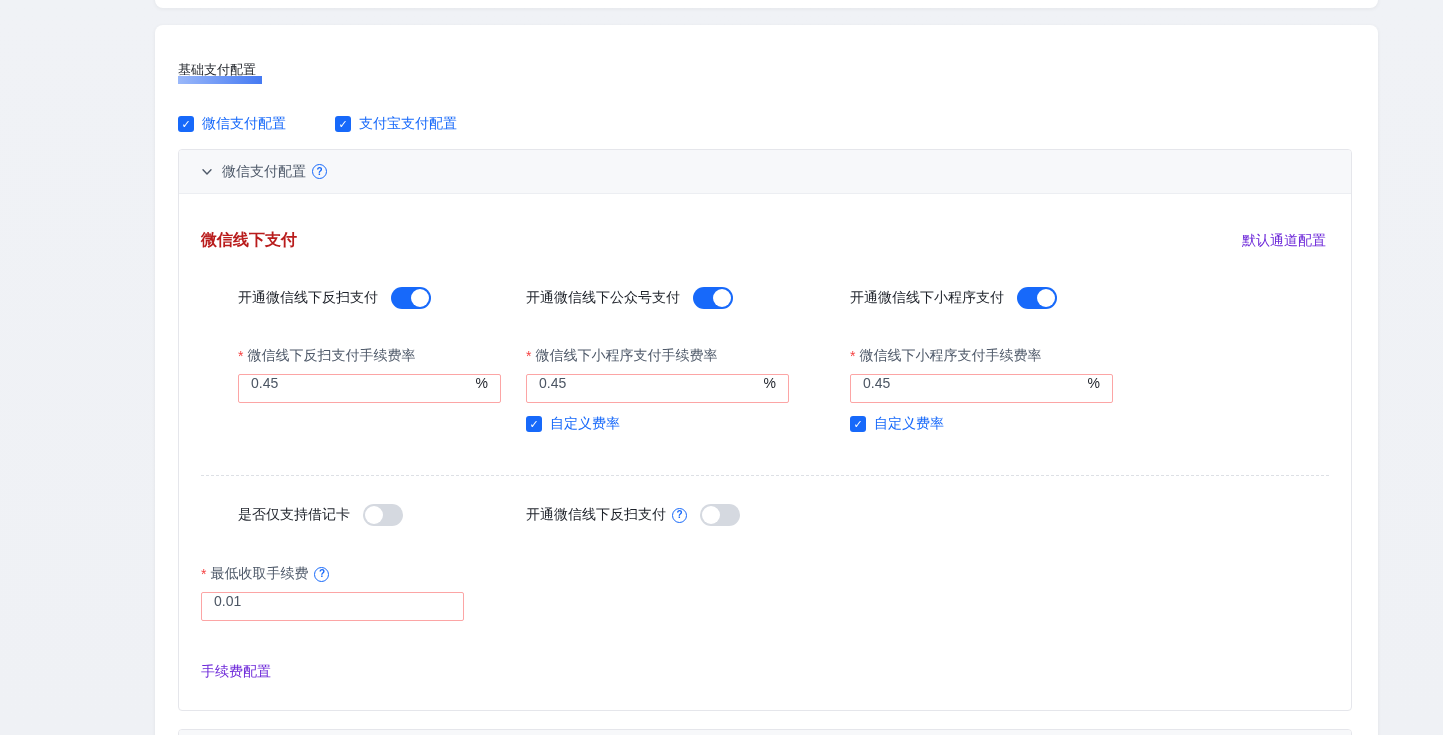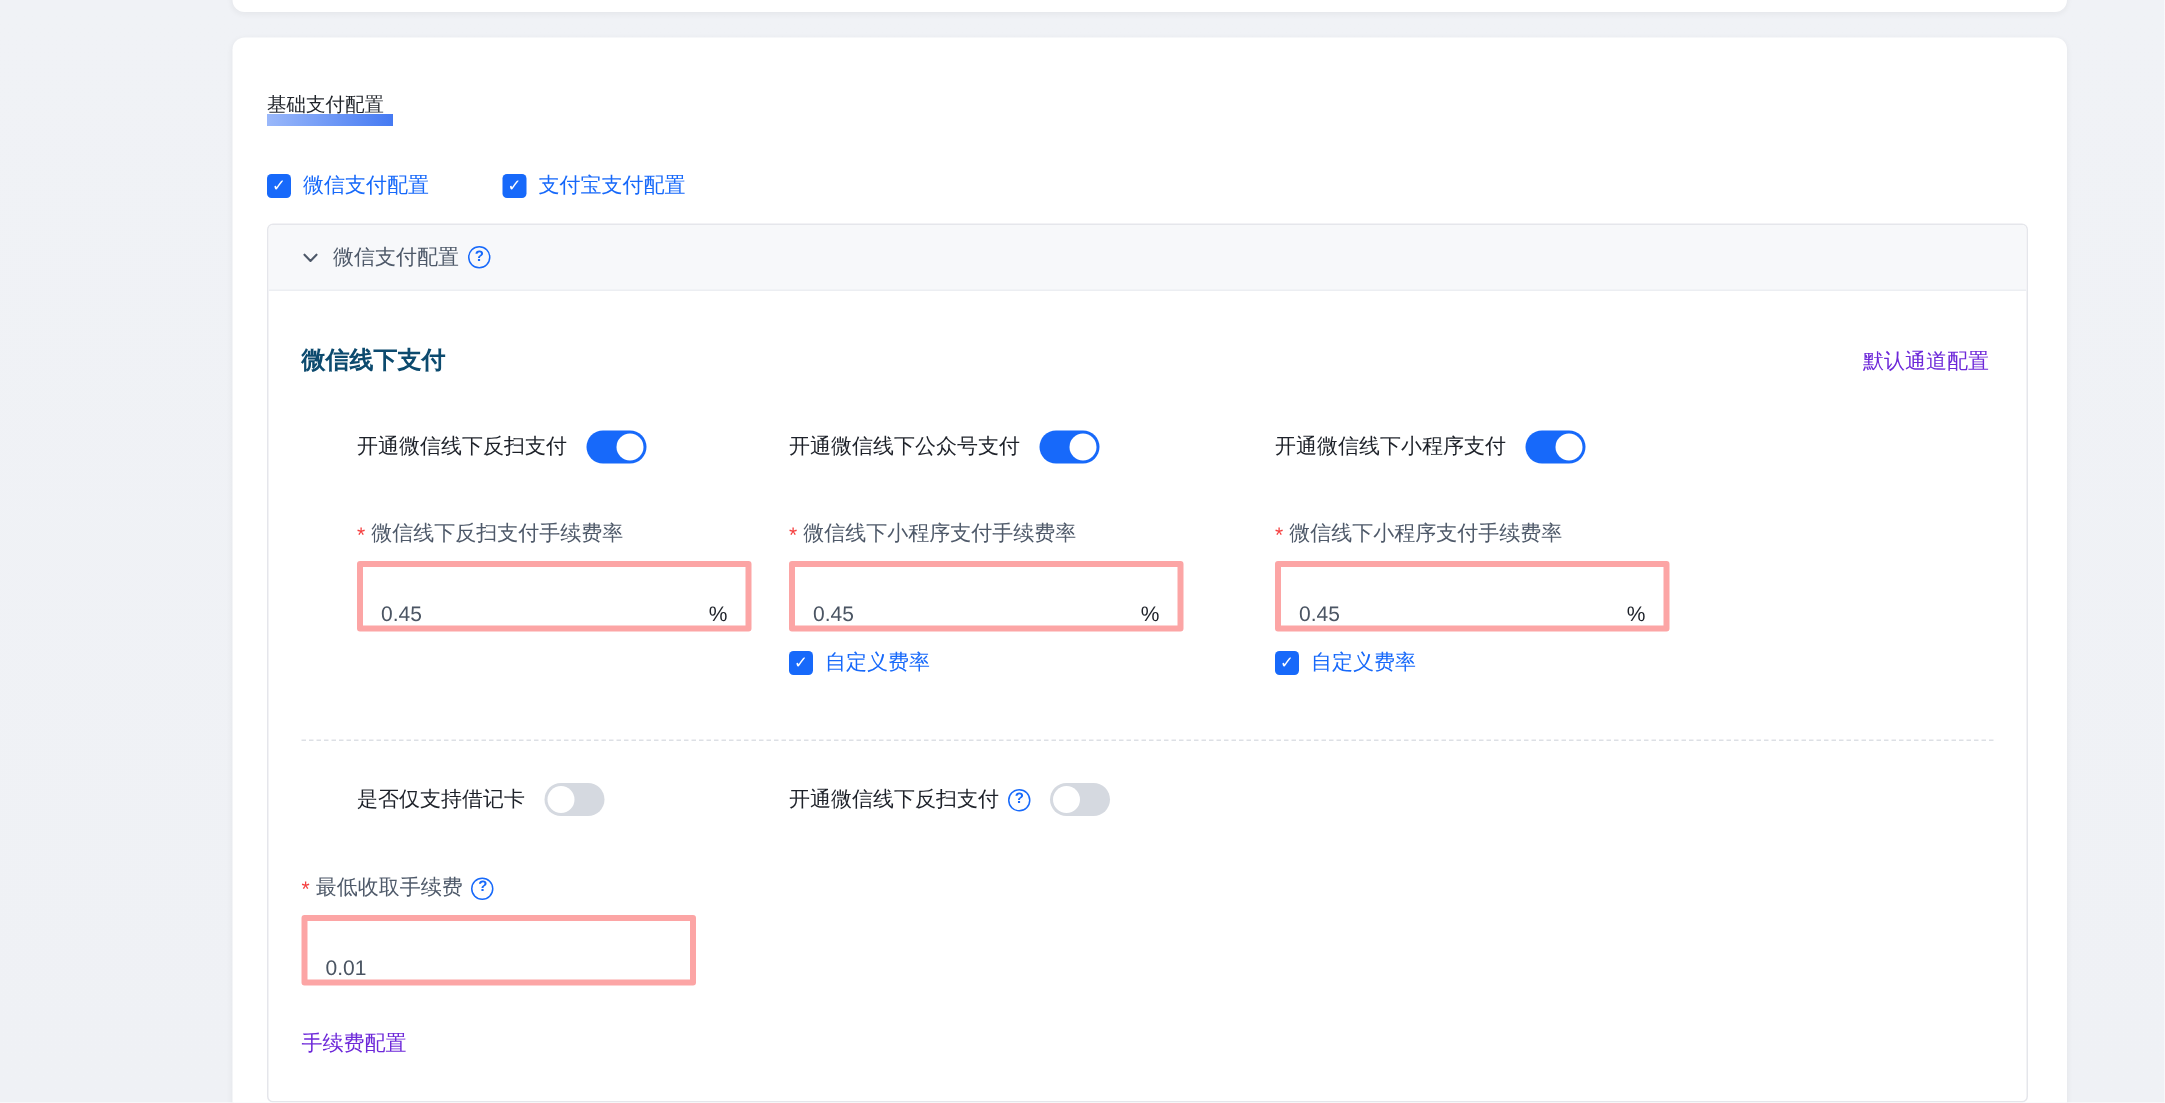--- a/index.html
+++ b/index.html
@@ -41,21 +41,21 @@
   }
   .chevron { display:inline-flex; width:12px; height:12px; margin-right:9px; flex:none; }
   .panel-header-label { color:#4e5969; }
   .qmark {
     width:15px; height:15px; border:1px solid #1769fa; border-radius:50%;
     display:inline-flex; align-items:center; justify-content:center;
     color:#1769fa; font-size:10px; line-height:1; margin-left:6px; flex:none; font-weight:bold;
   }
   .panel-body { padding:36px 25px 29px 22px; }
   .section-head { display:flex; align-items:center; justify-content:space-between; }
-  .section-title { font-size:16px; font-weight:bold; color:#0c4a6e; }
+  .section-title { font-size:16px; font-weight:bold; color:#b91c1c; }
   .link { color:#6d28d9; cursor:pointer; }
   .cols { display:flex; }
   .col { width:288px; flex:none;margin-left:37px; }
   .col-wide { width:287px; flex:none; }
   .toggle-row { margin-top:36px; }
   .toggle-item { display:flex; align-items:center; }
   .toggle-label { color:#1d2129; }
   .switch {
     width:40px; height:22px; border-radius:11px; background:#1769fa;
     position:relative; margin-left:13px; cursor:pointer; flex:none;
@@ -64,33 +64,33 @@
     content:""; position:absolute; top:2px; width:18px; height:18px;
     border-radius:50%; background:#fff;
   }
   .switch.on::after { right:2px; }
   .switch.off { background:#d5d9e0; }
   .switch.off::after { left:2px; }
   .fields-row { margin-top:38px; }
   .field-label { color:#4e5969; display:flex; align-items:center; }
   .req { color:#f53f3f; margin-right:4px; }
   .input-wrap {
-    margin-top:9px; width:263px; height:47px; border:4px solid #fca5a5; border-radius:2px;
-    display:flex; align-items:flex-end; padding:0 12px; background:#fff;
+    margin-top:9px; width:263px; height:29px; border:1px solid #fca5a5; border-radius:2px;
+    display:flex; align-items:flex-start; padding:0 12px; background:#fff;
   }
   .input-wrap input {
     border:none; outline:none; flex:1; min-width:0; font-size:14px; color:#4b5563;
     font-family:"Liberation Sans","DejaVu Sans",sans-serif; background:transparent;
   }
   .suffix { color:#1d2129; margin-left:8px; }
   .sub-check { margin-top:12px; display:flex; align-items:center; cursor:pointer; }
   .dash-divider { margin-top:42px; border-top:1px dashed #dde0e5; width:1128px; }
   .toggle-row2 { margin-top:28px; }
   .minfee-block { margin-top:39px; }
-  .fee-link { margin-top:30px; display:inline-block; }
+  .fee-link { margin-top:42px; display:inline-block; }
 </style>
 </head>
 <body>
 
 <div class="card-sliver"></div>
 
 <div class="main-card">
 
   <div class="page-title">基础支付配置</div>
 

